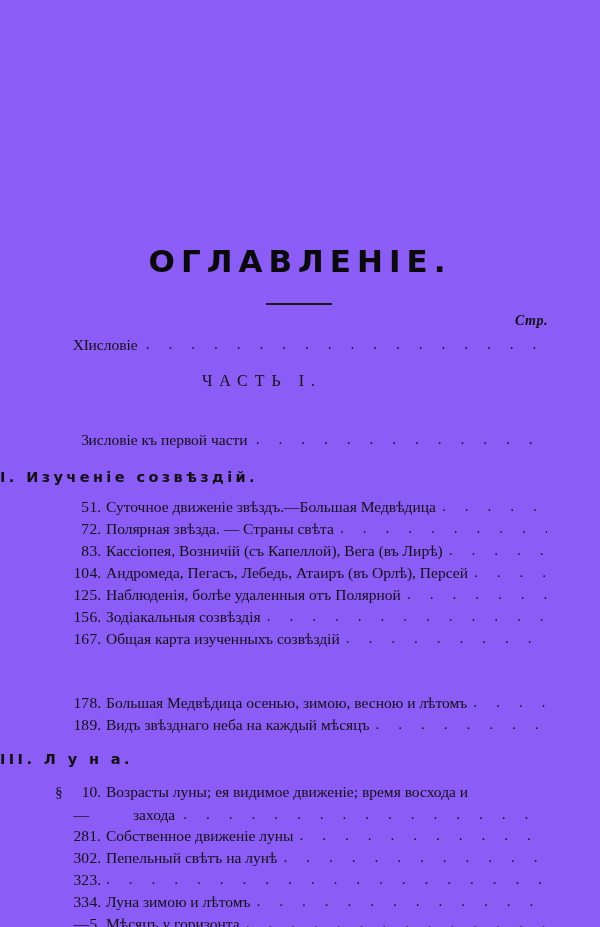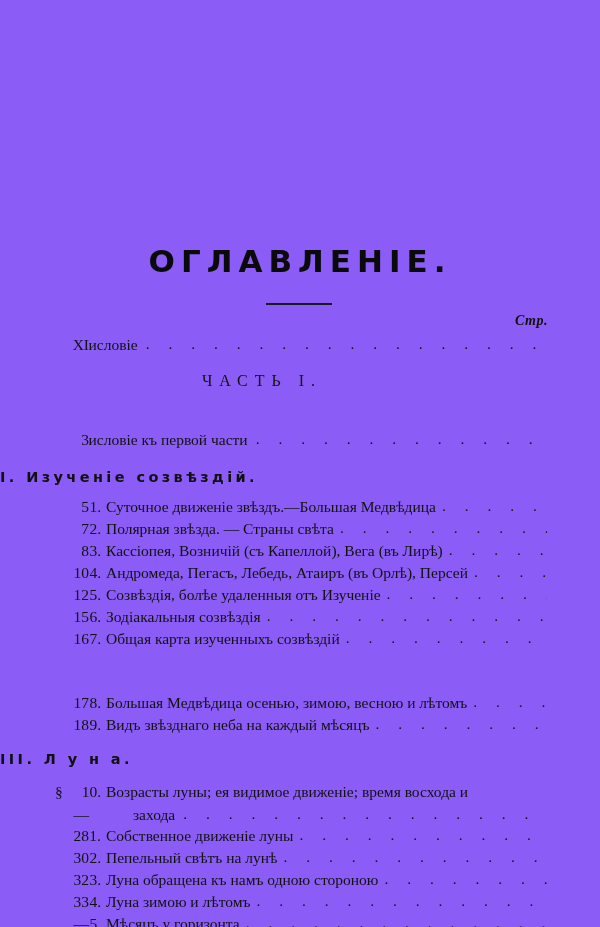--- a/index.html
+++ b/index.html
@@ -233,21 +233,21 @@
     <span class="sect">§</span>
     <span class="num">4.</span>
     <span class="label">Андромеда, Пегасъ, Лебедь, Атаиръ (въ Орлѣ), Персей</span>
     <span class="dots">. . . . . . . . . . . . . . . . . . . . . . . . . . . . . . . . . . . . . . . . . .</span>
     <span class="page">10</span>
   </div>
 
   <div class="toc-line" style="top:587px;">
     <span class="sect">§</span>
     <span class="num">5.</span>
-    <span class="label">Созвѣздія, болѣе удаленныя отъ Изученіе</span>
+    <span class="label">Наблюденія, болѣе удаленныя отъ Полярной</span>
     <span class="dots">. . . . . . . . . . . . . . . . . . . . . . . . . . . . . . . . . . . . . . . . . .</span>
     <span class="page">12</span>
   </div>
 
   <div class="toc-line" style="top:609px;">
     <span class="sect">§</span>
     <span class="num">6.</span>
     <span class="label">Зодіакальныя созвѣздія</span>
     <span class="dots">. . . . . . . . . . . . . . . . . . . . . . . . . . . . . . . . . . . . . . . . . .</span>
     <span class="page">15</span>
@@ -304,21 +304,20 @@
     <span class="sect">§</span>
     <span class="num">12.</span>
     <span class="label">Пепельный свѣтъ на лунѣ</span>
     <span class="dots">. . . . . . . . . . . . . . . . . . . . . . . . . . . . . . . . . . . . . . . . . .</span>
     <span class="page">30</span>
   </div>
 
   <div class="toc-line" style="top:872px;">
     <span class="sect">§</span>
     <span class="num">13.</span>
-    <span class="label">Луна обращена къ намъ одною стороною</span>
     <span class="dots">. . . . . . . . . . . . . . . . . . . . . . . . . . . . . . . . . . . . . . . . . .</span>
     <span class="page">32</span>
   </div>
 
   <div class="toc-line" style="top:894px;">
     <span class="sect">§</span>
     <span class="num">14.</span>
     <span class="label">Луна зимою и лѣтомъ</span>
     <span class="dots">. . . . . . . . . . . . . . . . . . . . . . . . . . . . . . . . . . . . . . . . . .</span>
     <span class="page">33</span>

